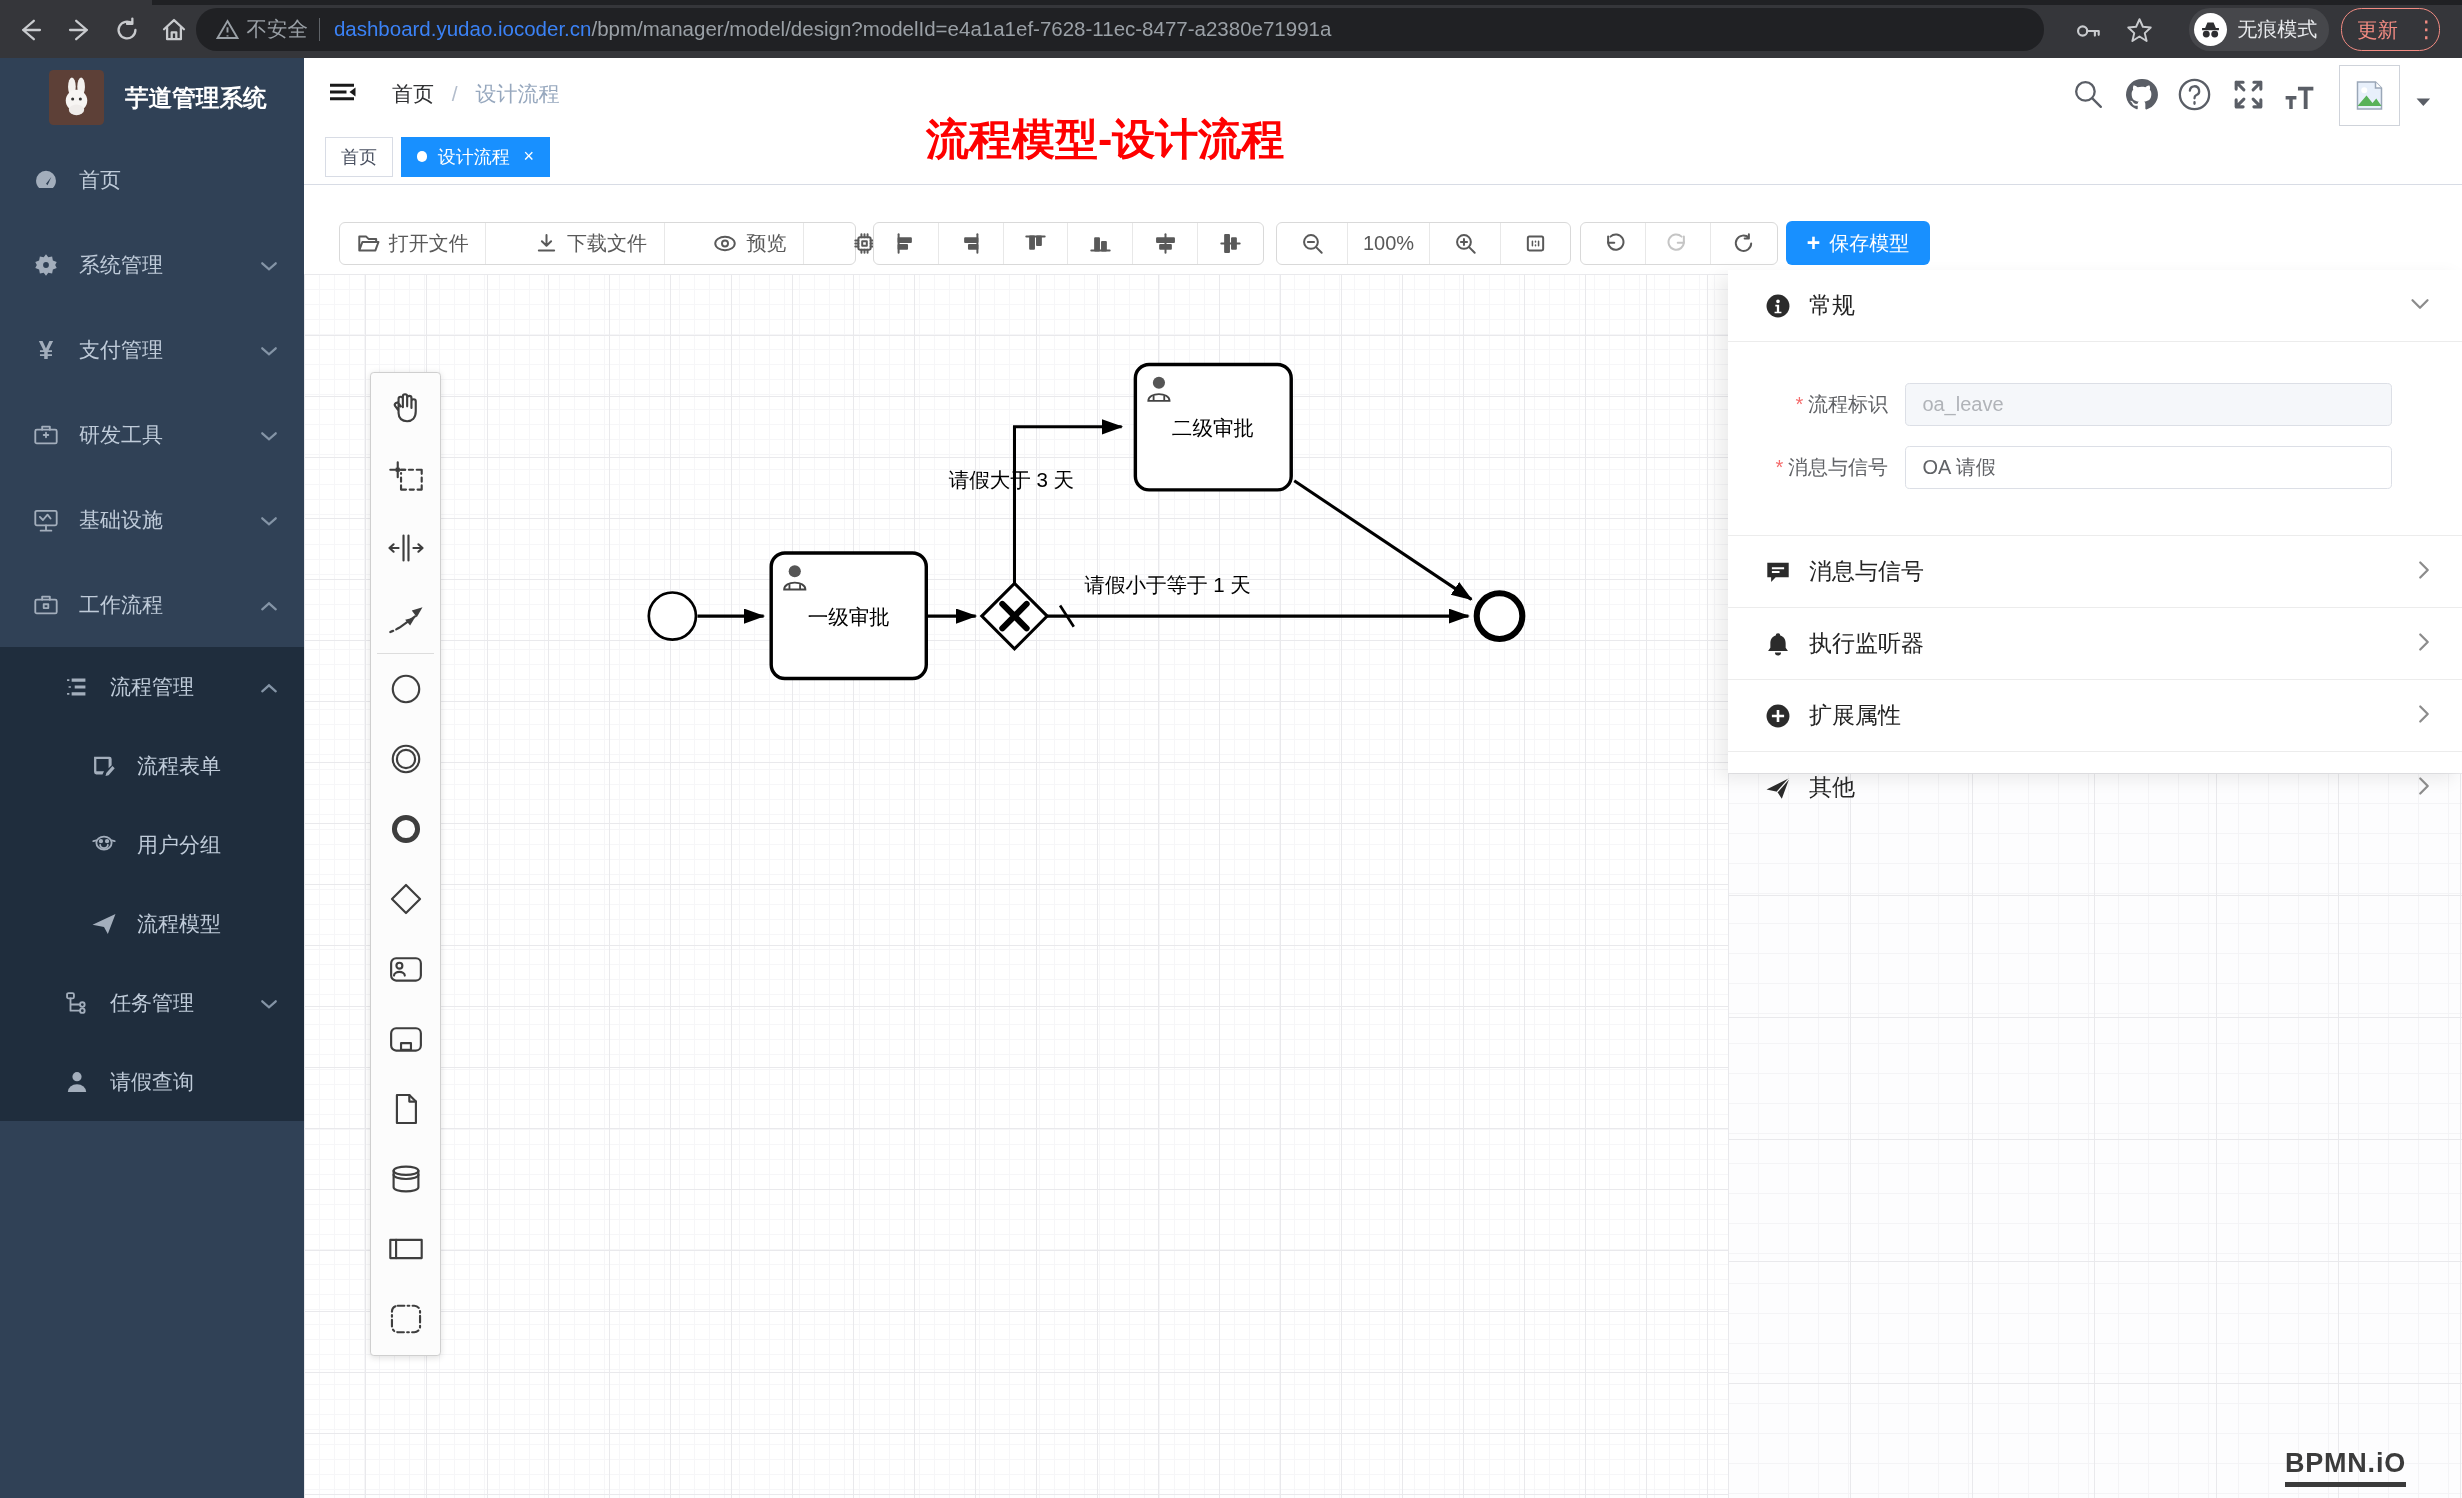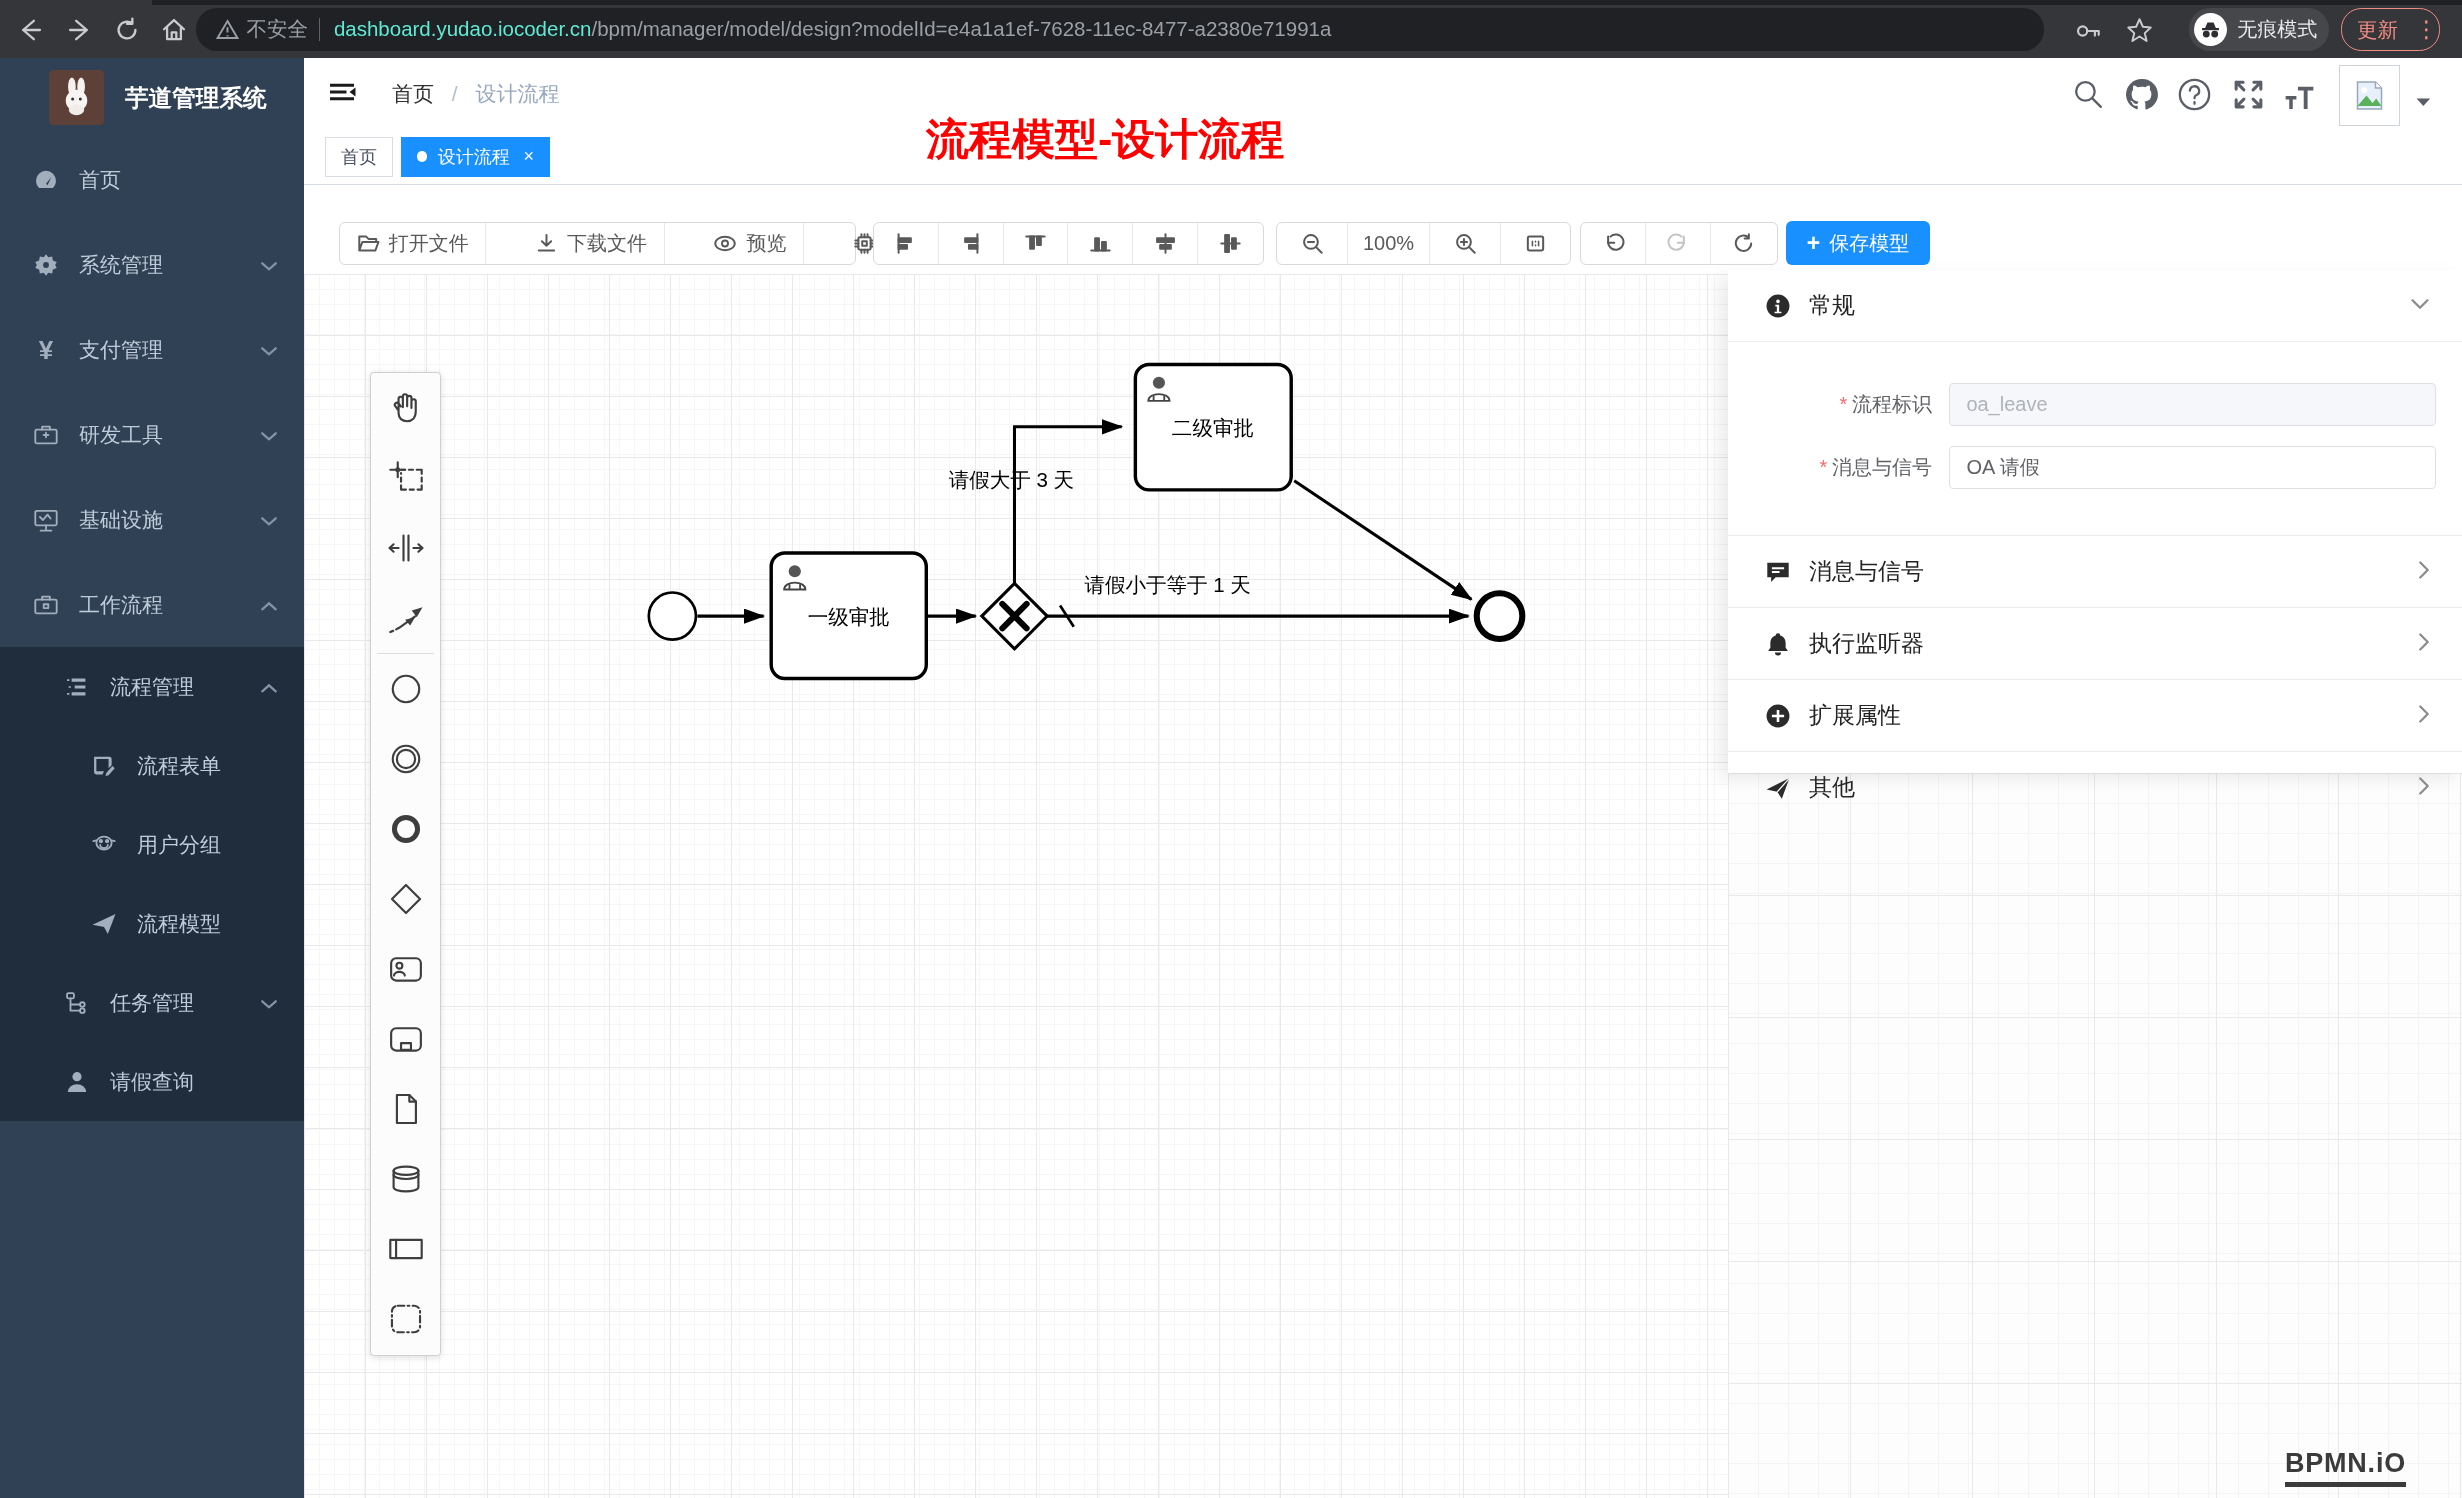--- a/index.html
+++ b/index.html
@@ -6,21 +6,21 @@
   #screen{position:relative;width:2462px;height:1498px;overflow:hidden;
     font-family:"Liberation Sans",sans-serif;background:#fff;}
   .abs{position:absolute;}
   .flex{display:flex;align-items:center;}
   
   #chrome{left:0;top:0;width:2462px;height:58px;background:#35363a;}
   #tabstrip{left:0;top:0;width:2462px;height:5.3px;background:#202124;}
   #tabactive{left:0;top:0;width:152px;height:5.3px;background:#35363a;}
   .navic svg{stroke:#c9cbce;fill:none;stroke-width:3;stroke-linecap:round;stroke-linejoin:round;}
   #urlbar{left:196px;top:7.6px;width:1848px;height:43px;background:#202124;border-radius:21px;color:#9aa0a6;font-size:20.5px;}
-  #urlbar .host{color:#5eead4;}
+  #urlbar .host{color:#3b82f6;}
   .chip-sep{width:1.5px;height:23px;background:#5f6368;margin:0 13.7px 0 10.6px;}
   #incog{left:2189px;top:7.6px;width:140px;height:43px;background:#46474b;border-radius:21px;color:#e8eaed;font-size:20px;}
   #update{left:2341px;top:8.4px;width:97px;height:41px;border:1.9px solid #f28b82;border-radius:20.5px;color:#f28b82;font-size:20.5px;}
   
   #sidebar{left:0;top:58px;width:304px;height:1440px;background:#304156;}
   .srow{display:flex;align-items:center;height:85px;color:#bfcbd9;font-size:21px;cursor:pointer;}
   .srow2{height:79px;}
   #submenu{background:#1f2d3d;}
   .sic{width:26px;height:26px;}
   .sic svg{stroke:#a3aebc;fill:none;stroke-width:2.4;stroke-linecap:round;stroke-linejoin:round;width:26px;height:26px;}
@@ -64,21 +64,21 @@
   #pal-sep{height:0;border-top:1.5px solid #ddd;margin:0 6px;}
   
   #panel{left:1728px;top:270px;width:735px;height:503px;background:#fff;z-index:20;box-shadow:-9px 6px 16.7px rgba(0,0,0,.08);}
   .psec{display:flex;align-items:center;height:71px;border-bottom:1.5px solid #ececec;cursor:pointer;}
   .psec .pico{width:26px;height:26px;margin-left:37px;}
   .psec .plabel{font-size:23px;color:#242424;margin-left:18px;font-weight:500;}
   .psec .pchev{margin-left:auto;margin-right:33px;}
   .pchev svg{stroke:#8c8c8c;fill:none;stroke-width:3;stroke-linecap:round;stroke-linejoin:round;}
   .fico{fill:#2b2b2b;stroke:none;}
   #pfields{border-bottom:1.5px solid #ececec;padding:21px 0 26px 0;}
-  .frow{display:flex;align-items:center;margin:20px 0;padding-left:44px;}
+  .frow{display:flex;align-items:center;margin:20px 0;}
   .flabel{width:160px;text-align:right;font-size:20px;color:#606266;}
   .req{color:#f56c6c;margin-right:4.6px;}
   .finput{margin-left:16.7px;width:487px;height:43px;border:1.5px solid #dcdfe6;border-radius:4.6px;font-size:20px;color:#606266;padding:0 16.7px;box-sizing:border-box;font-family:"Liberation Sans",sans-serif;background:#fff;}
   .finput:disabled{background:#f5f7fa;color:#b0b3b8;}
   
   #panel-under{left:1728px;top:773px;width:735px;height:725px;background-color:#fdfdfe;
     background-image:
       linear-gradient(#e9e9ec 1.1px, transparent 1.1px),
       linear-gradient(90deg,#e9e9ec 1.1px, transparent 1.1px),
       linear-gradient(#f4f4f6 1.1px, transparent 1.1px),

